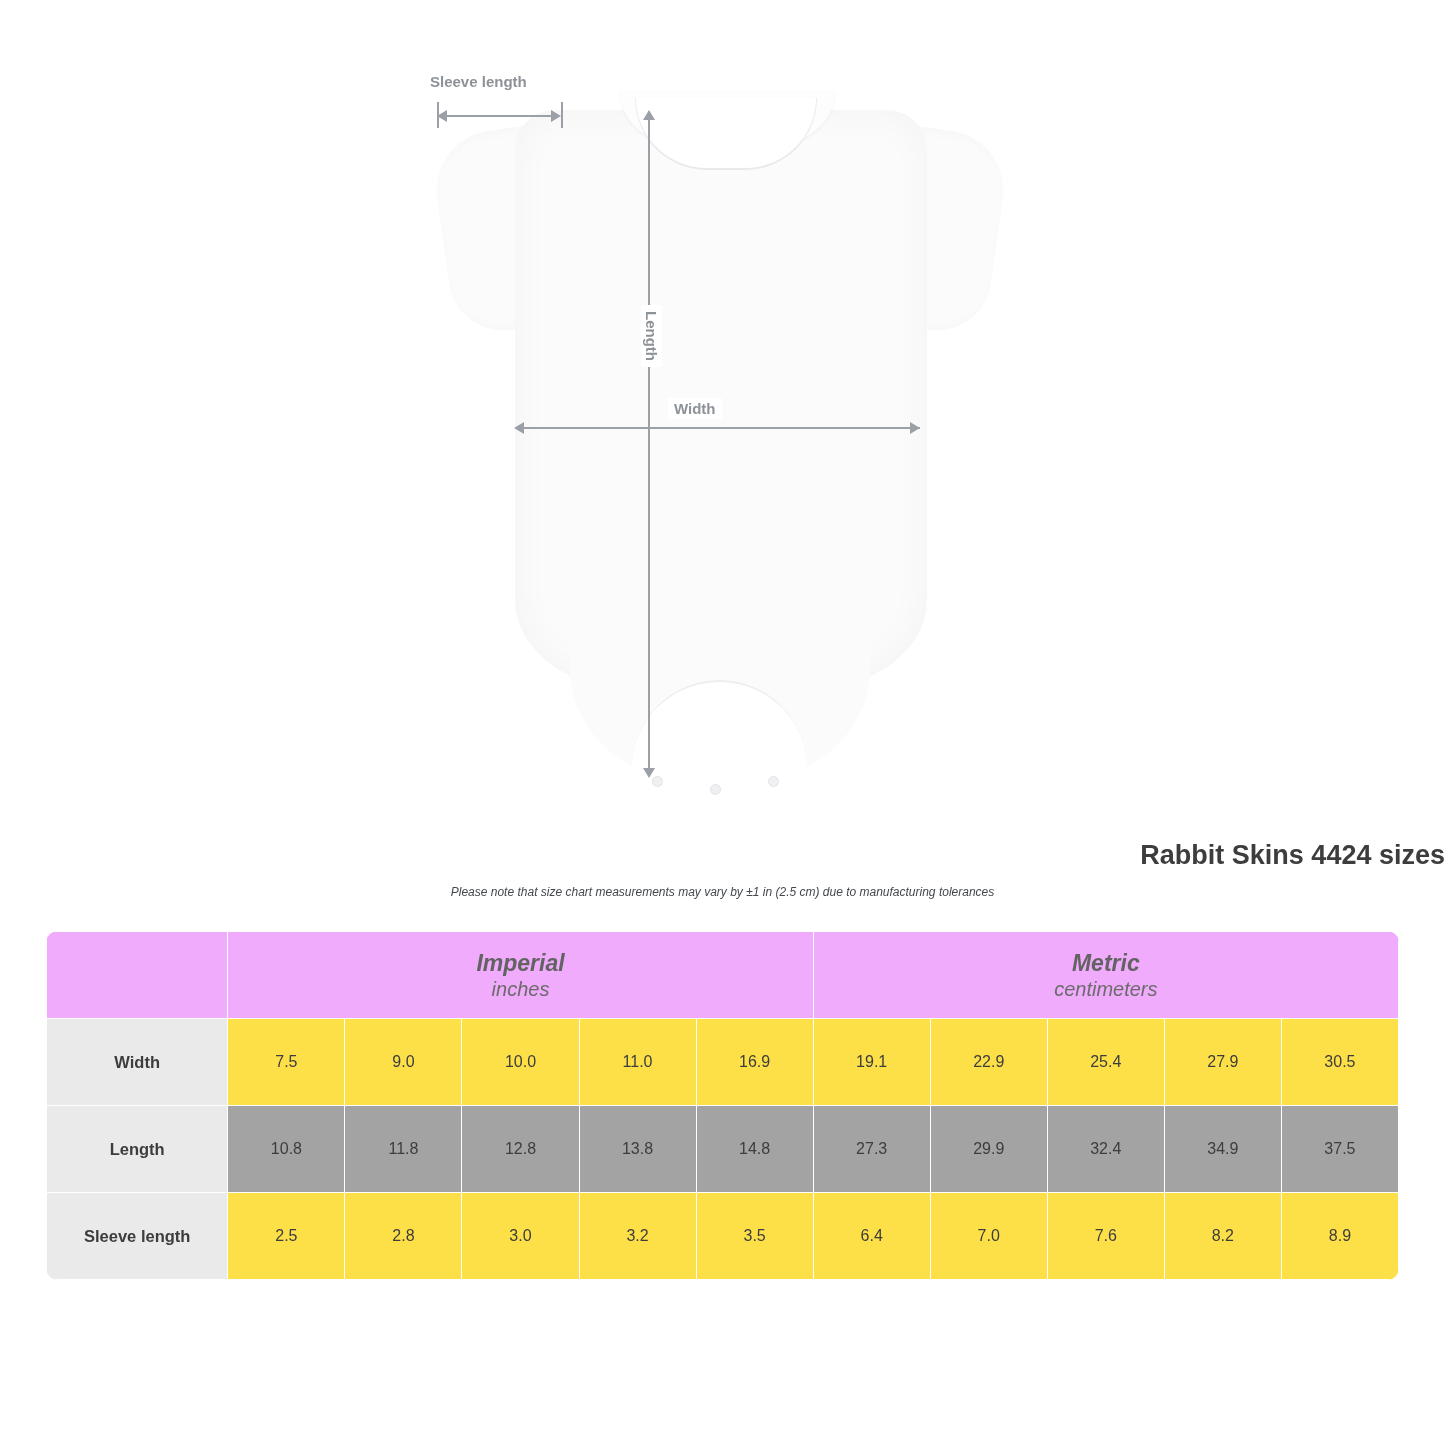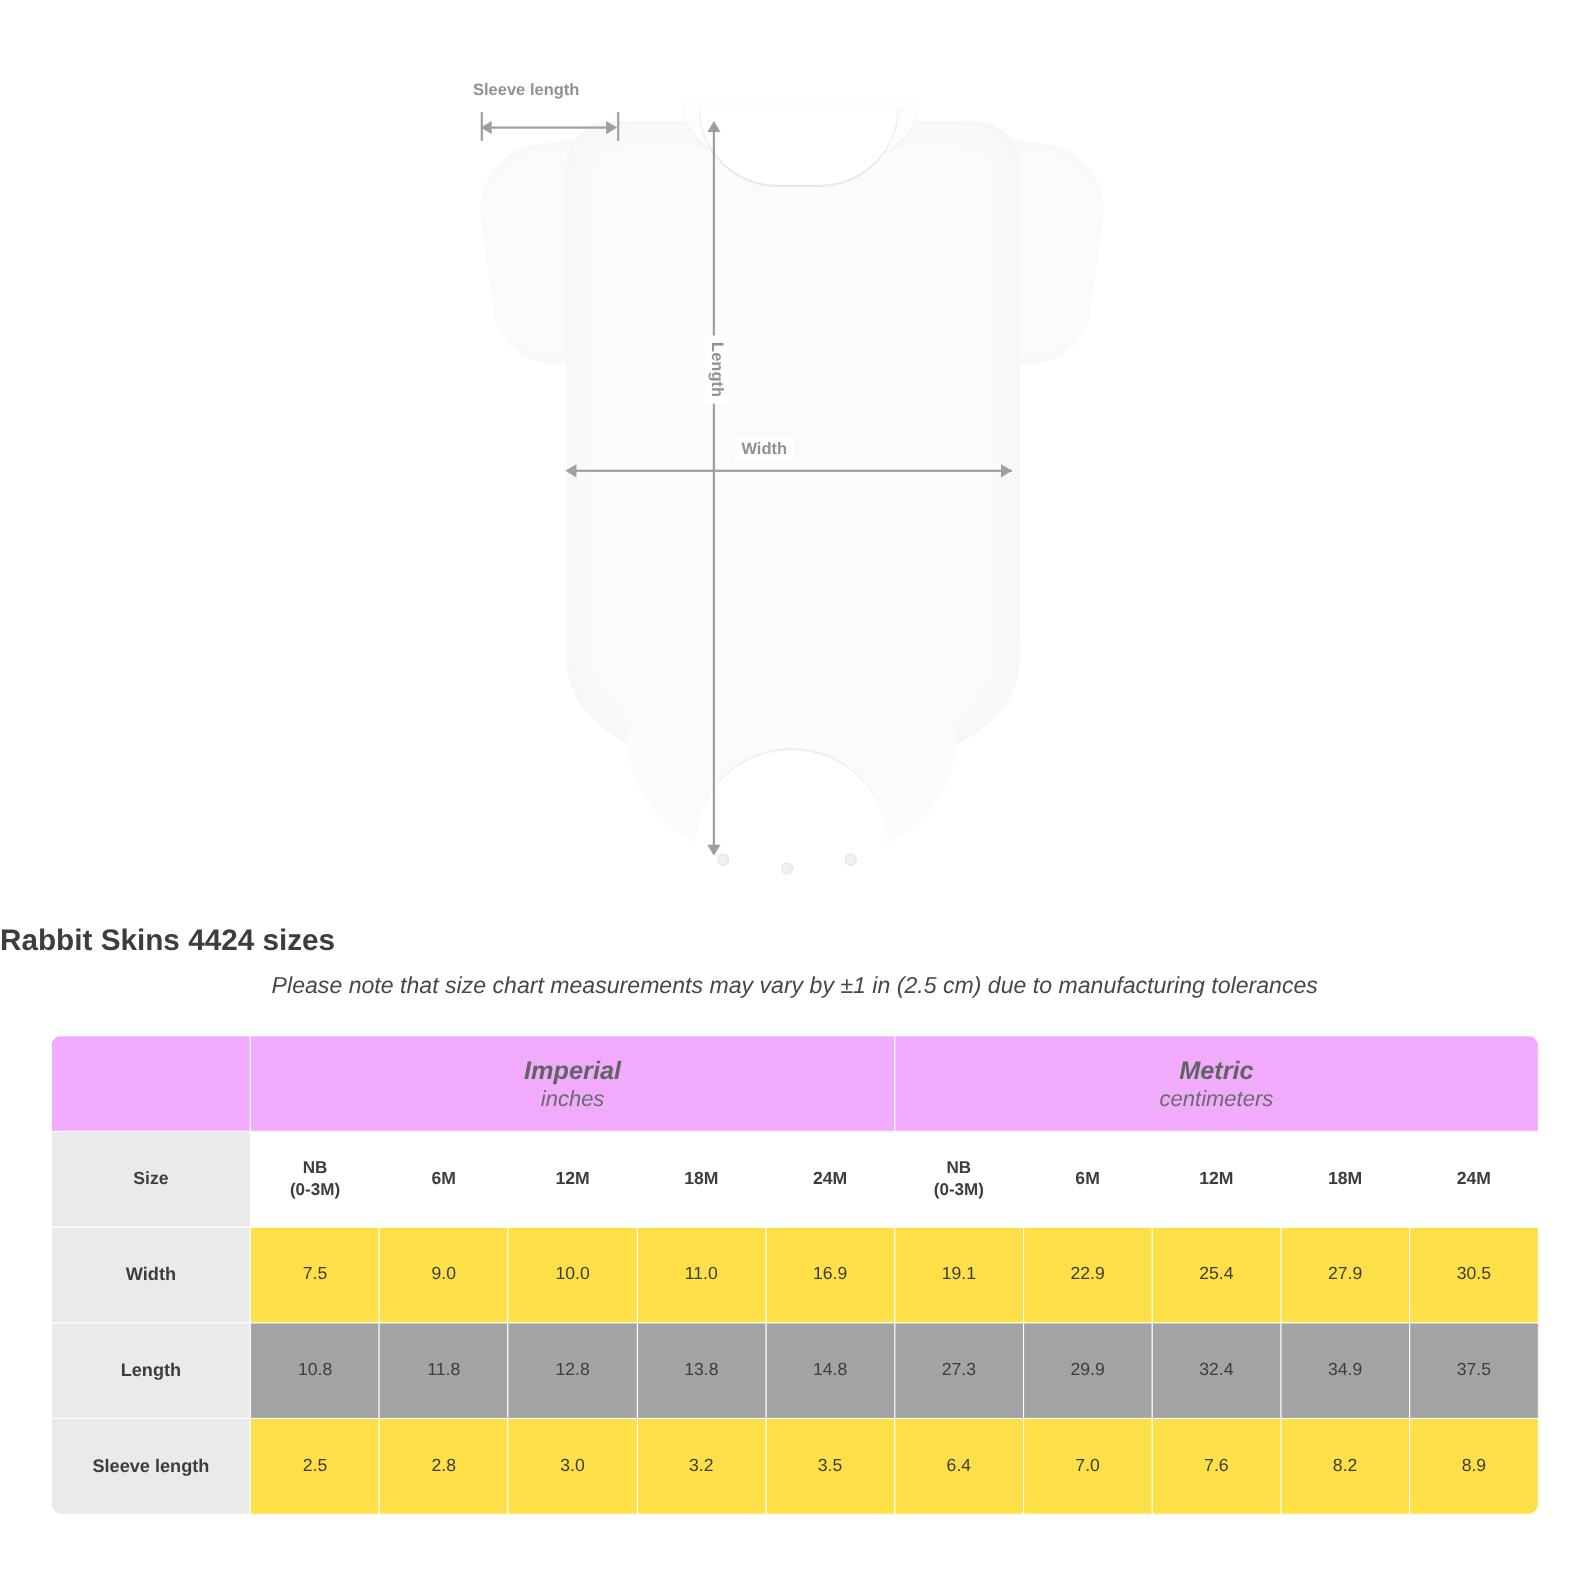--- a/index.html
+++ b/index.html
@@ -170,29 +170,29 @@
   }
 
   
   .sleeve-bracket-line {
     position: absolute;
     background: #9aa0a6;
   }
 
   
   .chart-title {
-    text-align: left;
+    text-align: right;
     font-size: 27px;
     font-weight: bold;
     color: #3d3d3d;
     margin: 10px 0 0 0;
   }
   .chart-note {
     text-align: center;
-    font-size: 21px;
+    font-size: 12px;
     font-style: italic;
     color: #44484c;
     margin: 14px 0 0 0;
   }
 
   .table-wrap {
     margin: 32px 46px 0 46px;
     border-radius: 12px;
     overflow: hidden;
   }
@@ -314,39 +314,20 @@
         <td colspan="5">
           <span class="unit-system">Imperial</span>
           <span class="unit-sub">inches</span>
         </td>
         <td colspan="5">
           <span class="unit-system">Metric</span>
           <span class="unit-sub">centimeters</span>
         </td>
       </tr>
 
-      <tr class="hdr-row">
-        <td class="rowlab">Size</td>
-        <td>
-          <span class="sub-line">NB</span>
-          <span class="sub-line">(0-3M)</span>
-        </td>
-        <td>6M</td>
-        <td>12M</td>
-        <td>18M</td>
-        <td>24M</td>
-        <td>
-          <span class="sub-line">NB</span>
-          <span class="sub-line">(0-3M)</span>
-        </td>
-        <td>6M</td>
-        <td>12M</td>
-        <td>18M</td>
-        <td>24M</td>
-      </tr>
 
       <tr class="row-shaded">
         <td class="rowlab">Width</td>
         <td>7.5</td>
         <td>9.0</td>
         <td>10.0</td>
         <td>11.0</td>
         <td>16.9</td>
         <td>19.1</td>
         <td>22.9</td>

